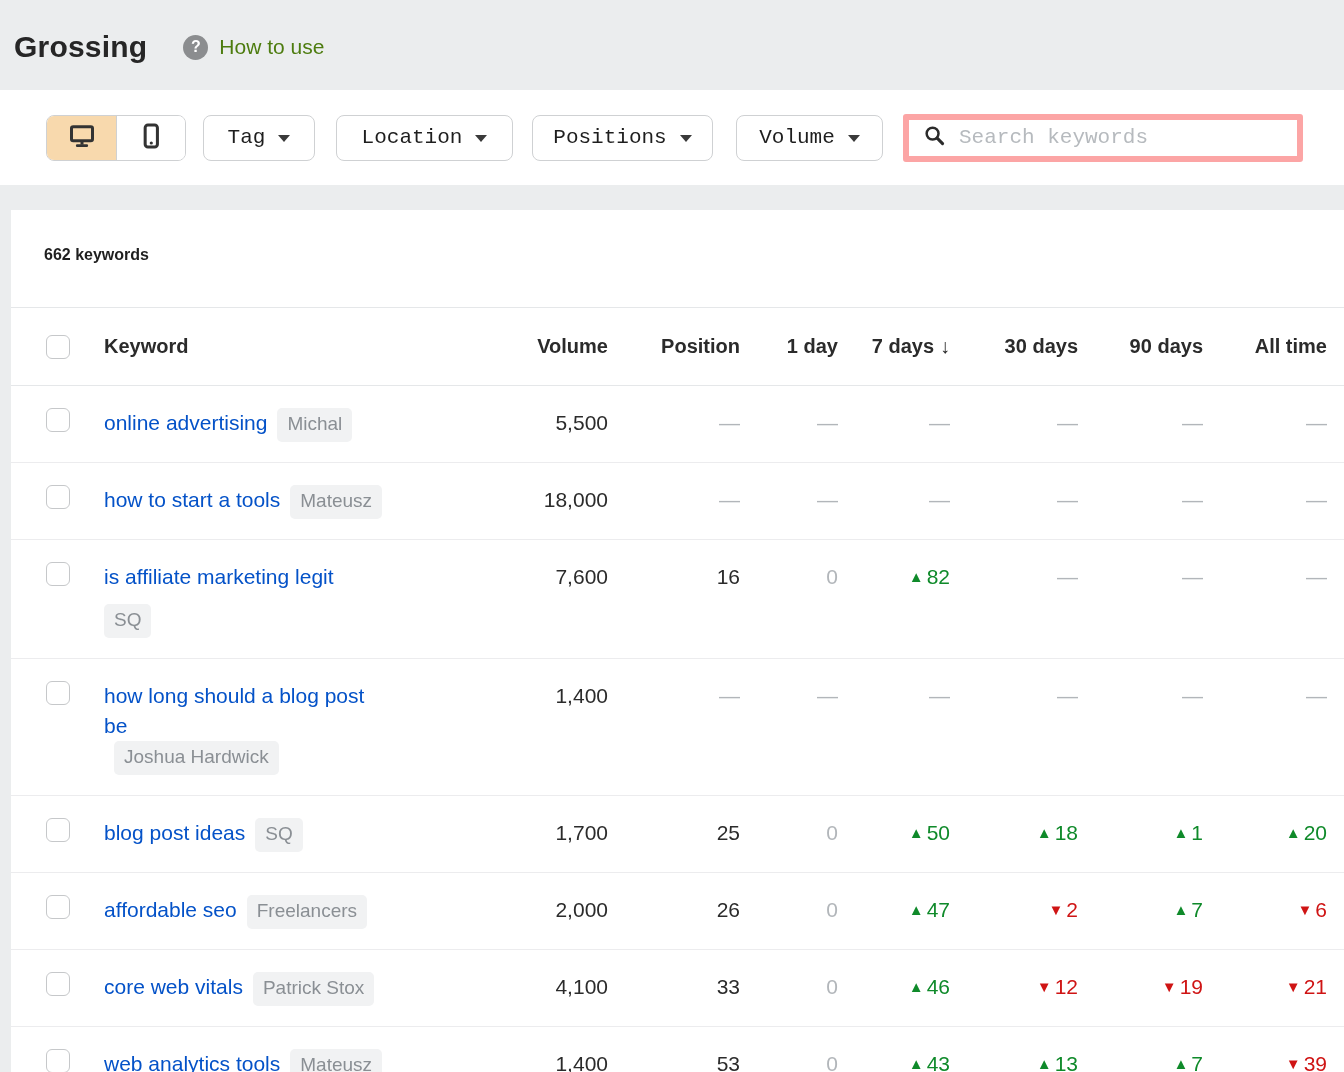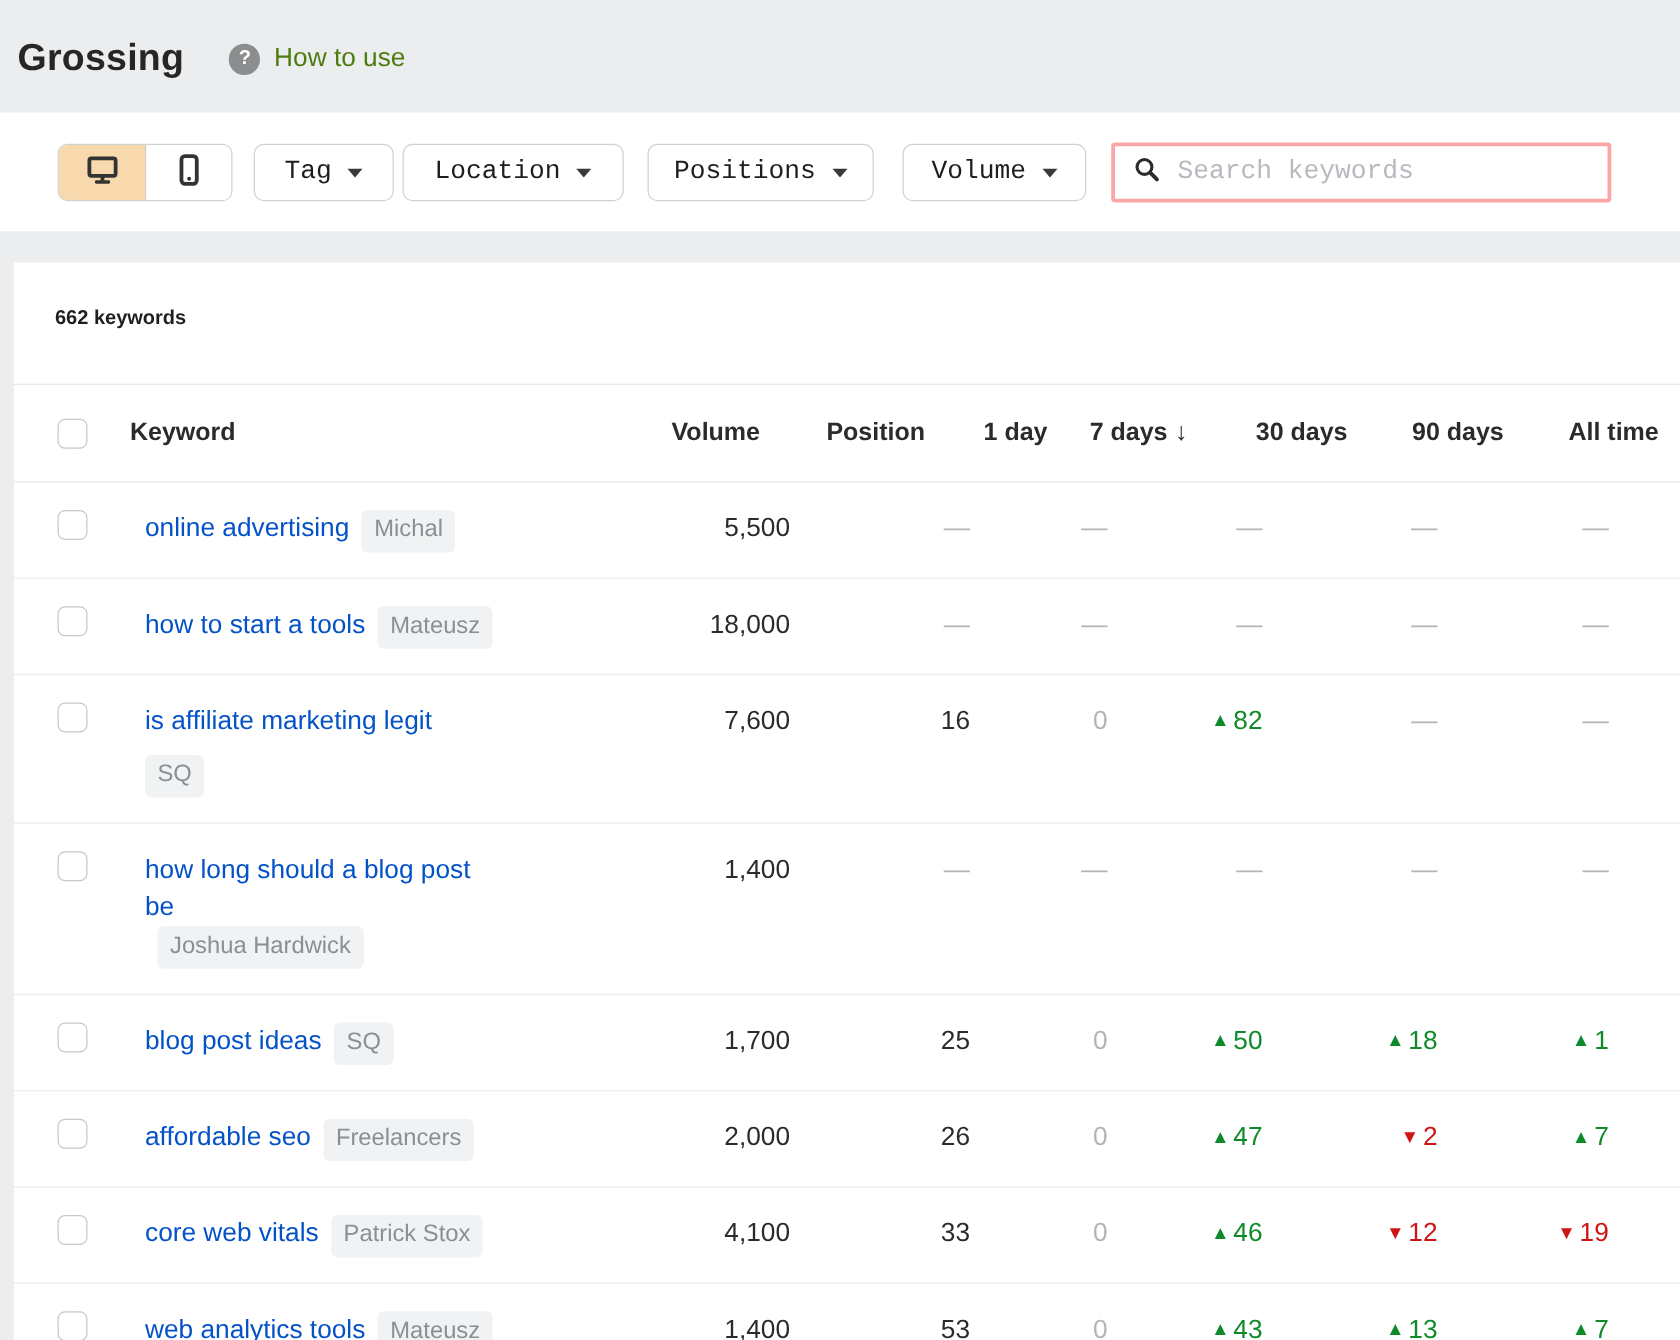--- a/index.html
+++ b/index.html
@@ -23,38 +23,38 @@
     overflow:hidden; background:#fff; flex:0 0 auto; }
   .seg-btn { width:70px; display:flex; align-items:center; justify-content:center; cursor:pointer; background:#fff; border:none; }
   .seg-btn.on { background:#f8d9ad; }
   .seg-btn + .seg-btn { border-left:1px solid #cfd1d3; }
   .btn { height:46px; display:inline-flex; align-items:center; gap:13px; background:#fff;
     border:1px solid #cfd1d3; border-radius:8px; padding:0 19px; font-size:21px; color:#1e1e1e;
     font-family:inherit; cursor:pointer; flex:0 0 auto; }
   .caret { width:0; height:0; border-left:6px solid transparent; border-right:6px solid transparent;
     border-top:7px solid #3a3a3a; margin-top:2px; }
   .btn-tag { margin-left:17px; width:112px; justify-content:center; }
-  .btn-location { margin-left:7px; width:177px; justify-content:center; }
+  .btn-location { margin-left:21px; width:177px; justify-content:center; }
   .btn-positions { margin-left:19px; width:181px; justify-content:center; }
   .btn-volume { margin-left:23px; width:147px; justify-content:center; }
-  .search { margin-left:20px; width:400px; height:48px; border:3px solid #fca5a5; border-radius:3px;
+  .search { margin-left:20px; width:400px; height:48px; border:6px solid #fca5a5; border-radius:3px;
     display:flex; align-items:center; padding:0 14px; gap:13px; background:#fff; }
   .search input { border:none; outline:none; flex:1; font-size:21px; color:#333; font-family:inherit; background:transparent; }
   .search input::placeholder { color:#b6babe; }
   
   .gap { height:25px; flex:0 0 auto; }
   .card { background:#ffffff; margin-left:11px; width:1333px; flex:1 1 auto; overflow:hidden; }
   .count-row { height:98px; padding:36px 0 0 33px; border-bottom:1px solid #e5e7e9; }
   .count { font-size:16px; font-weight:700; color:#1f1f1f; }
   .grid { display:grid; grid-template-columns:93px 372px 132px 132px 98px 112px 128px 125px 124px; }
   .thead { height:78px; align-items:center; border-bottom:1px solid #e5e7e9; }
   .th { font-size:20px; font-weight:700; color:#2b2b2b; }
   .th.num, .td.num { text-align:right; }
   .sort-ar { font-weight:700; margin-left:6px; }
-  .tr { padding:22px 0 20px; border-bottom:1px solid #ececee; align-items:start;gap:12px; }
+  .tr { padding:22px 0 20px; border-bottom:1px solid #ececee; align-items:start; }
   .tr:last-child { border-bottom:none; }
   .c-check { padding-left:35px; }
   .cb { appearance:none; -webkit-appearance:none; width:24px; height:24px; border:1.5px solid #c6c8ca;
     border-radius:6px; background:#fff; cursor:pointer; display:block; }
   .c-kw { padding-right:14px; line-height:32px; font-size:21px; }
   .kw-link { color:#0452c8; text-decoration:none; cursor:pointer; }
   .kw-link.narrow { display:inline-block; max-width:280px; }
   .tag { display:inline-block; background:#f1f2f3; color:#8a8f94; font-size:19px; line-height:24px;
     padding:4px 10px 6px; border-radius:5px; margin-left:10px; white-space:nowrap; }
   .tag.block { display:table; margin:12px 0 0 0; }

